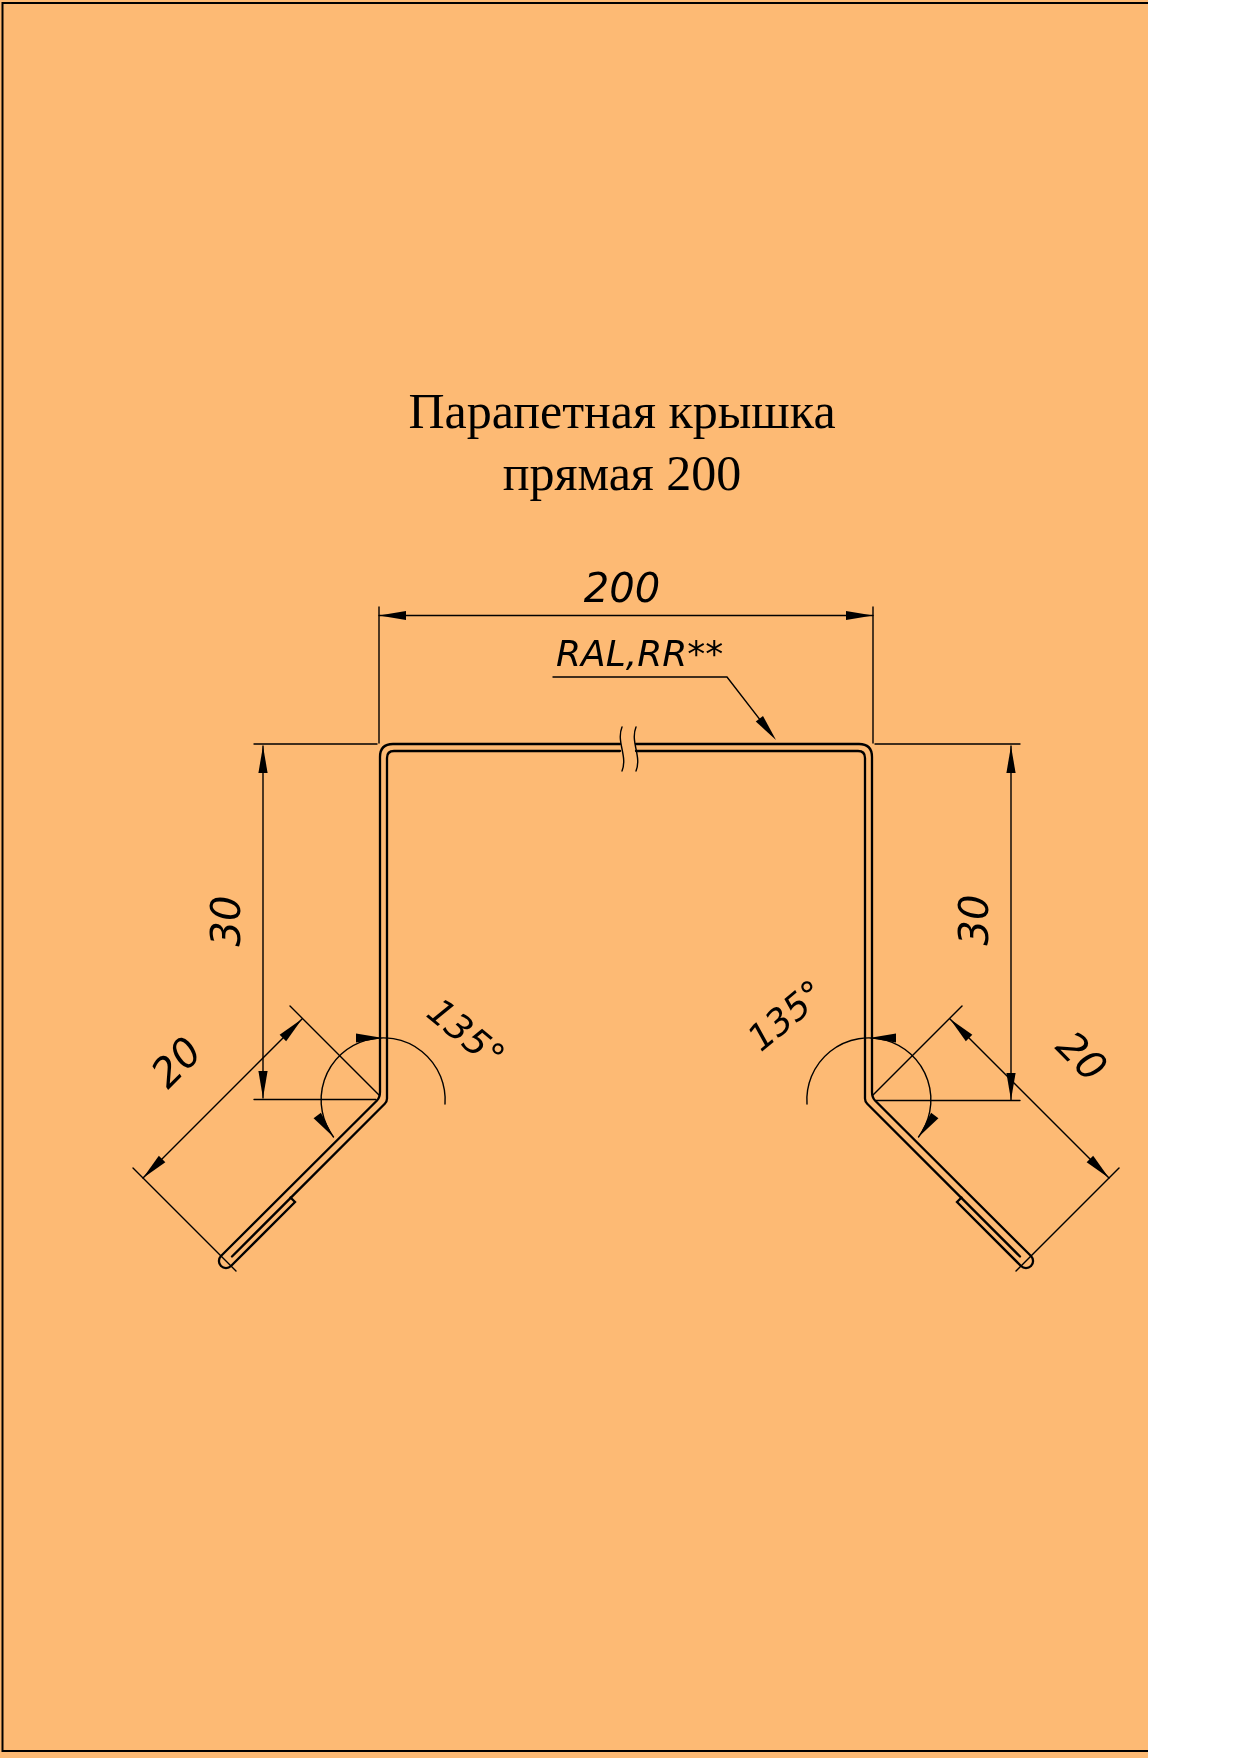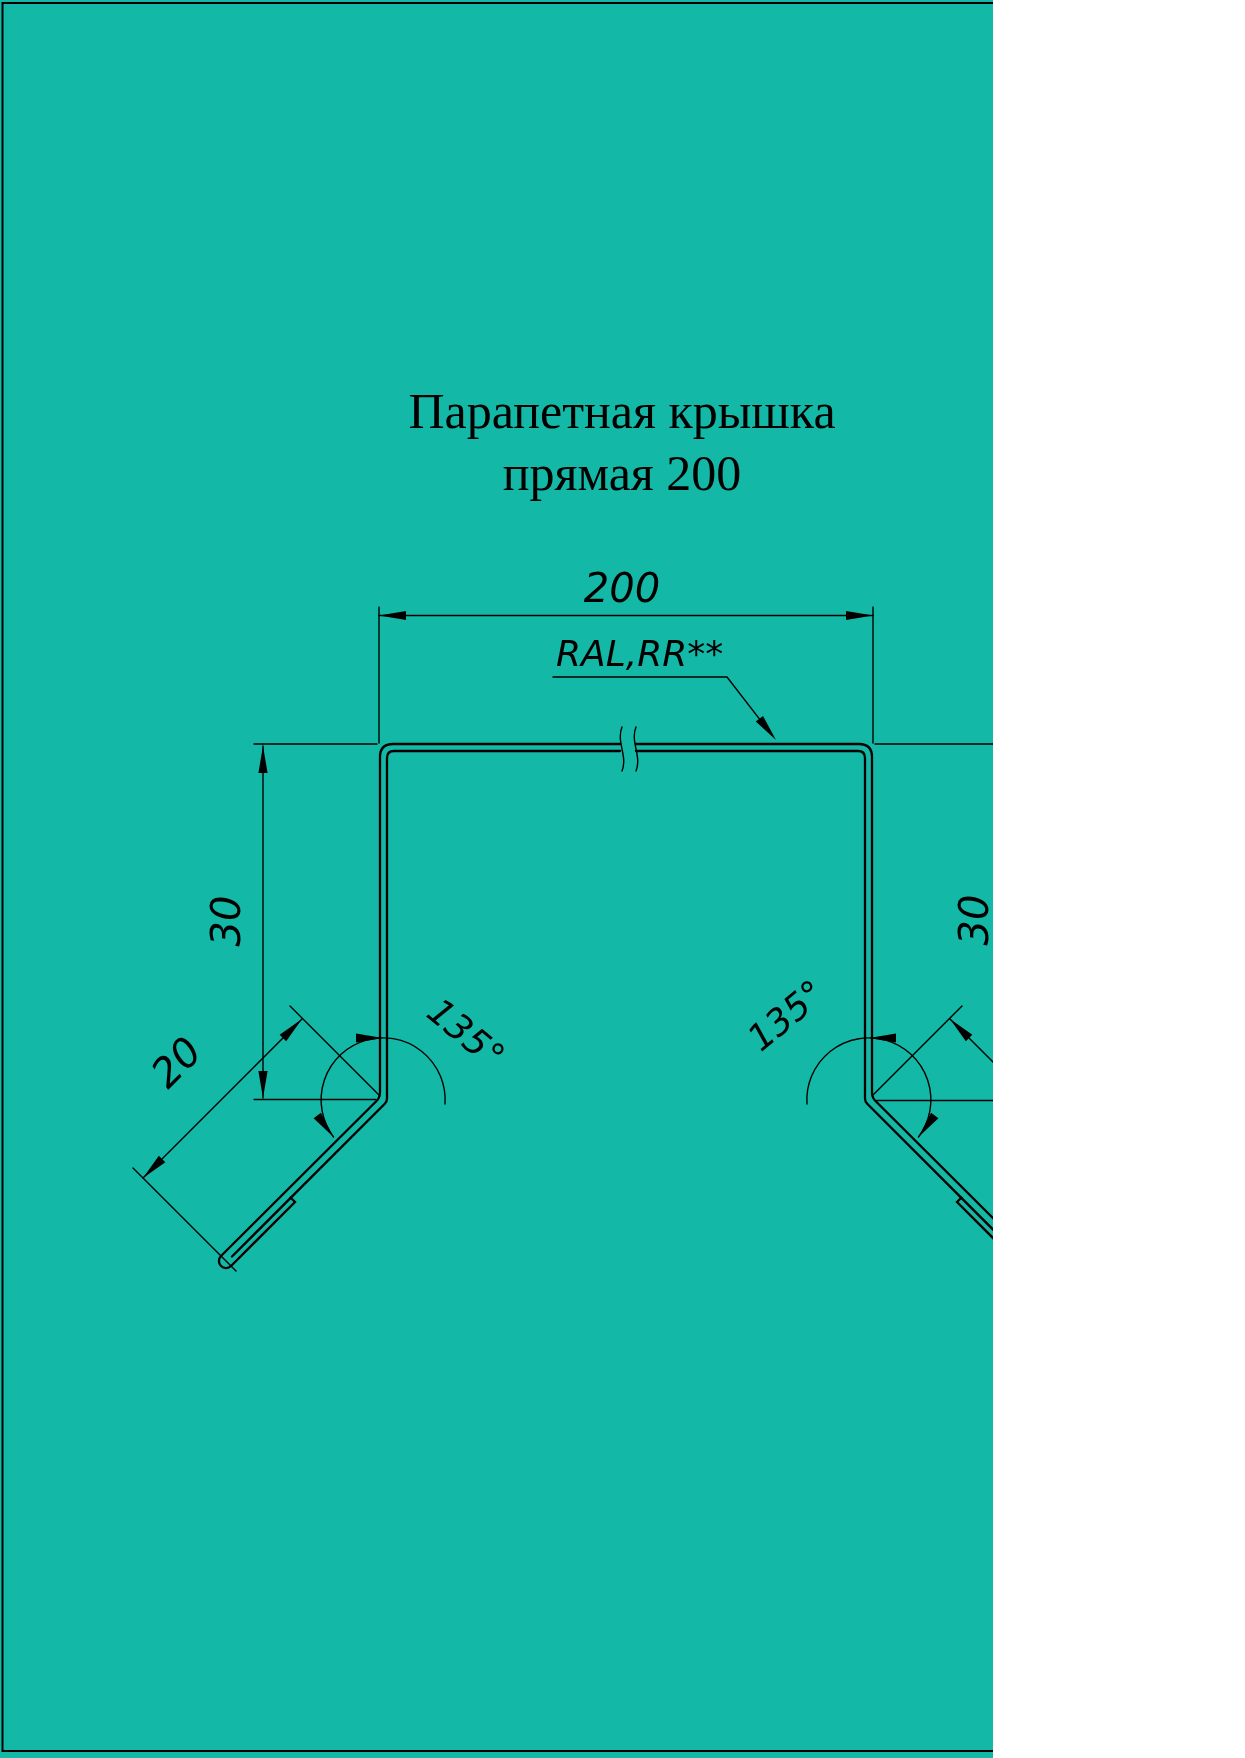--- a/index.html
+++ b/index.html
@@ -1,20 +1,20 @@
 <!DOCTYPE html>
 <html><head>
 <meta charset="utf-8">
 <style>
   html,body{
     margin:0;padding:0;background:#ffffff;
     font-family:"Liberation Sans",sans-serif;
   }
   .page{
-    position:relative;width:993px;height:1758px;background:#14b8a6;overflow:hidden;
+    position:relative;width:1148px;height:1758px;background:#fdba74;overflow:hidden;
   }
   svg{position:absolute;left:0;top:0;}
   svg text{fill:#000000;}
   .title-text{
     font-family:"Liberation Serif","DejaVu Serif",serif;
     font-size:50px;
   }
   .dim-text{
     font-family:"DejaVu Sans","Liberation Sans",sans-serif;
     font-style:italic;

